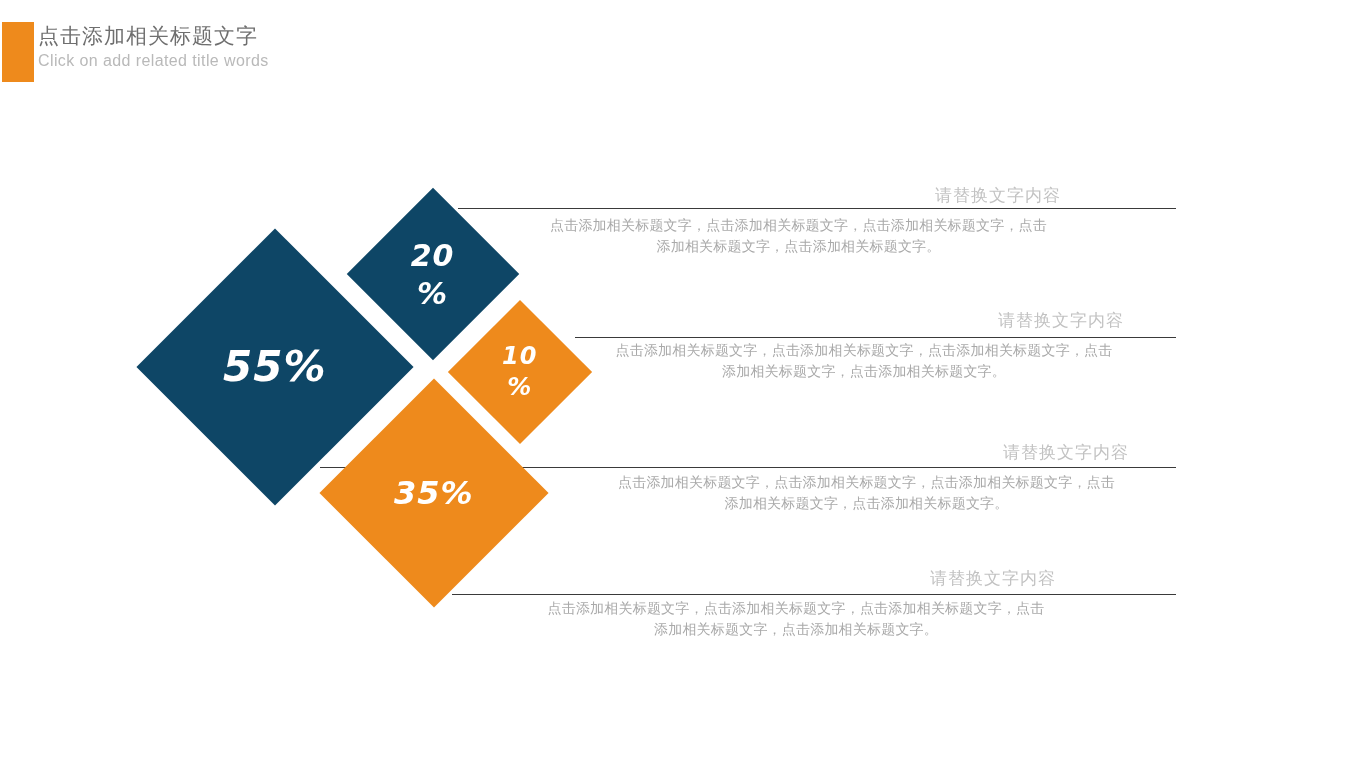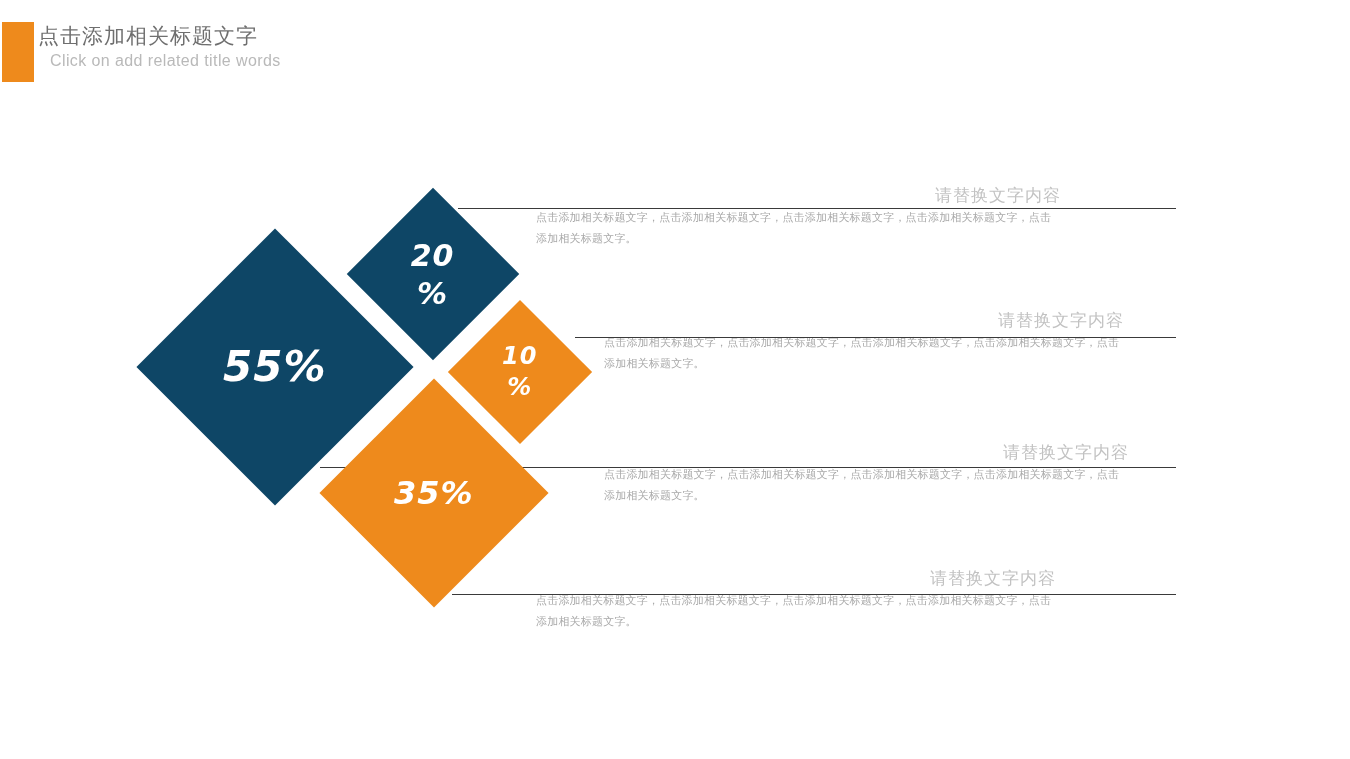--- a/index.html
+++ b/index.html
@@ -44,21 +44,20 @@
     line-height: 28px;
     white-space: nowrap;
     font-weight: 400;
   }
   .header-title-en {
     font-size: 16px;
     color: #b9b9b9;
     line-height: 22px;
     white-space: nowrap;
     letter-spacing: 0.4px;
-    margin-left: 12px;
   }
 
   
   .diagram {
     position: absolute;
     left: 0;
     top: 0;
     width: 1350px;
     height: 759px;
   }
@@ -140,26 +139,27 @@
     font-size: 17px;
     color: #c2c2c2;
     line-height: 22px;
     letter-spacing: 1px;
     white-space: nowrap;
     margin: 0;
     font-weight: 400;
     text-align: right;
   }
   .block-body {
-    font-size: 11px;
+    font-size: 14px;
     color: #a9a9a9;
     line-height: 21px;
     letter-spacing: 0.2px;
-    margin: 0;
+    margin: 8px;
     font-weight: 400;
+    text-align: center;
   }
 
   .block-1 { left: 536px; top: 185px; width: 525px; }
   .rule-1  { left: 458px; top: 208px; width: 718px; }
 
   .block-2 { left: 604px; top: 310px; width: 520px; }
   .rule-2  { left: 575px; top: 337px; width: 601px; }
 
   .block-3 { left: 604px; top: 442px; width: 525px; }
   .rule-3  { left: 320px; top: 467px; width: 856px; }

